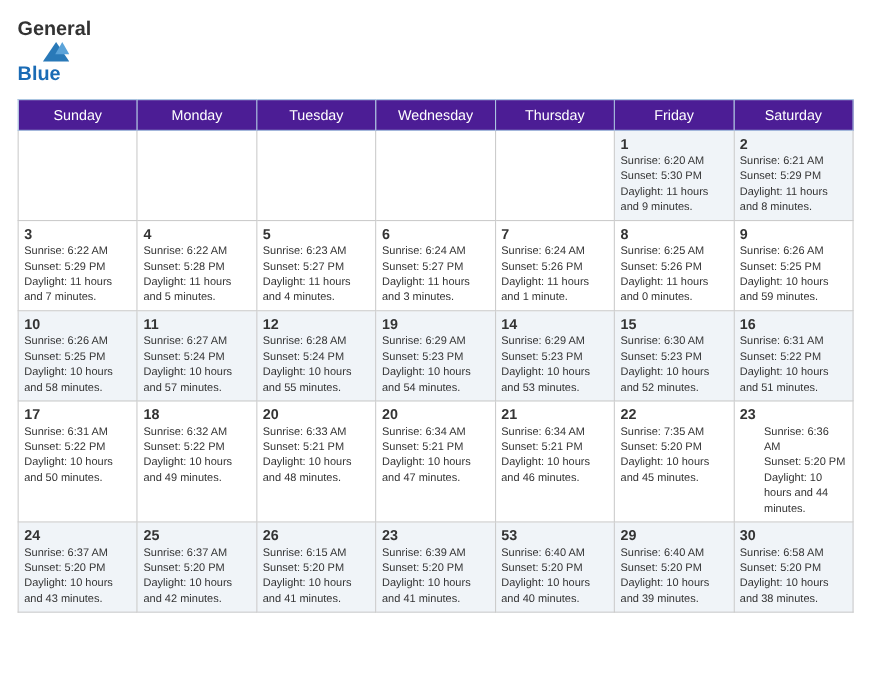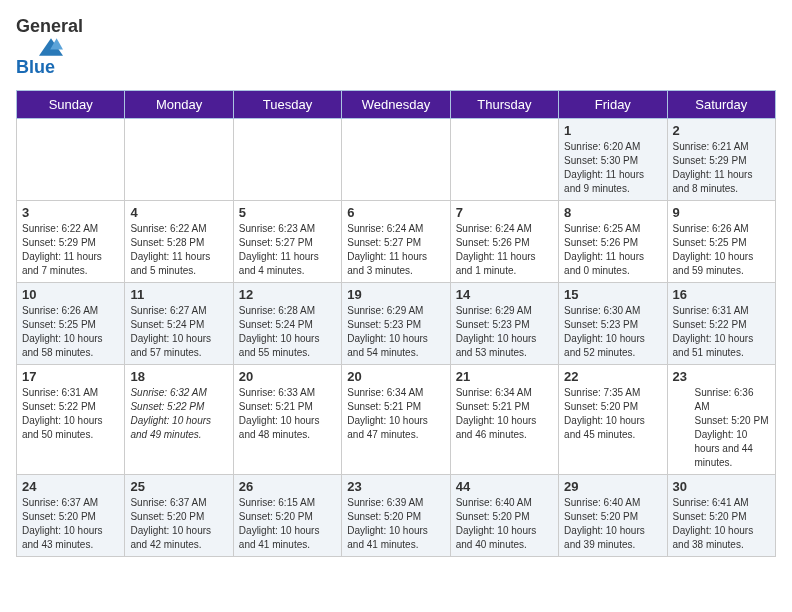--- a/index.html
+++ b/index.html
@@ -235,21 +235,21 @@
       </tr>
       <tr>
         <td>
           <span class="day-num">17</span>
           <div class="day-info" style="white-space: pre-line;">Sunrise: 6:31 AM
 Sunset: 5:22 PM
 Daylight: 10 hours and 50 minutes.</div>
         </td>
         <td>
           <span class="day-num">18</span>
-          <div class="day-info" style="white-space: pre-line; font-style: italic;">Sunrise: 6:32 AM
+          <div class="day-info" style="white-space: pre-line;">Sunrise: 6:32 AM
 Sunset: 5:22 PM
 Daylight: 10 hours and 49 minutes.</div>
         </td>
         <td>
           <span class="day-num">20</span>
           <div class="day-info" style="white-space: pre-line;">Sunrise: 6:33 AM
 Sunset: 5:21 PM
 Daylight: 10 hours and 48 minutes.</div>
         </td>
         <td>
@@ -296,32 +296,32 @@
 Sunset: 5:20 PM
 Daylight: 10 hours and 41 minutes.</div>
         </td>
         <td>
           <span class="day-num">23</span>
           <div class="day-info" style="white-space: pre-line;">Sunrise: 6:39 AM
 Sunset: 5:20 PM
 Daylight: 10 hours and 41 minutes.</div>
         </td>
         <td>
-          <span class="day-num">44</span>
+          <span class="day-num">53</span>
           <div class="day-info" style="white-space: pre-line;">Sunrise: 6:40 AM
 Sunset: 5:20 PM
 Daylight: 10 hours and 40 minutes.</div>
         </td>
         <td>
           <span class="day-num">29</span>
           <div class="day-info" style="white-space: pre-line;">Sunrise: 6:40 AM
 Sunset: 5:20 PM
 Daylight: 10 hours and 39 minutes.</div>
         </td>
         <td>
           <span class="day-num">30</span>
-          <div class="day-info" style="white-space: pre-line;">Sunrise: 6:41 AM
+          <div class="day-info" style="white-space: pre-line;">Sunrise: 6:58 AM
 Sunset: 5:20 PM
 Daylight: 10 hours and 38 minutes.</div>
         </td>
       </tr>
     </tbody>
 </table>
 
 </body></html>

